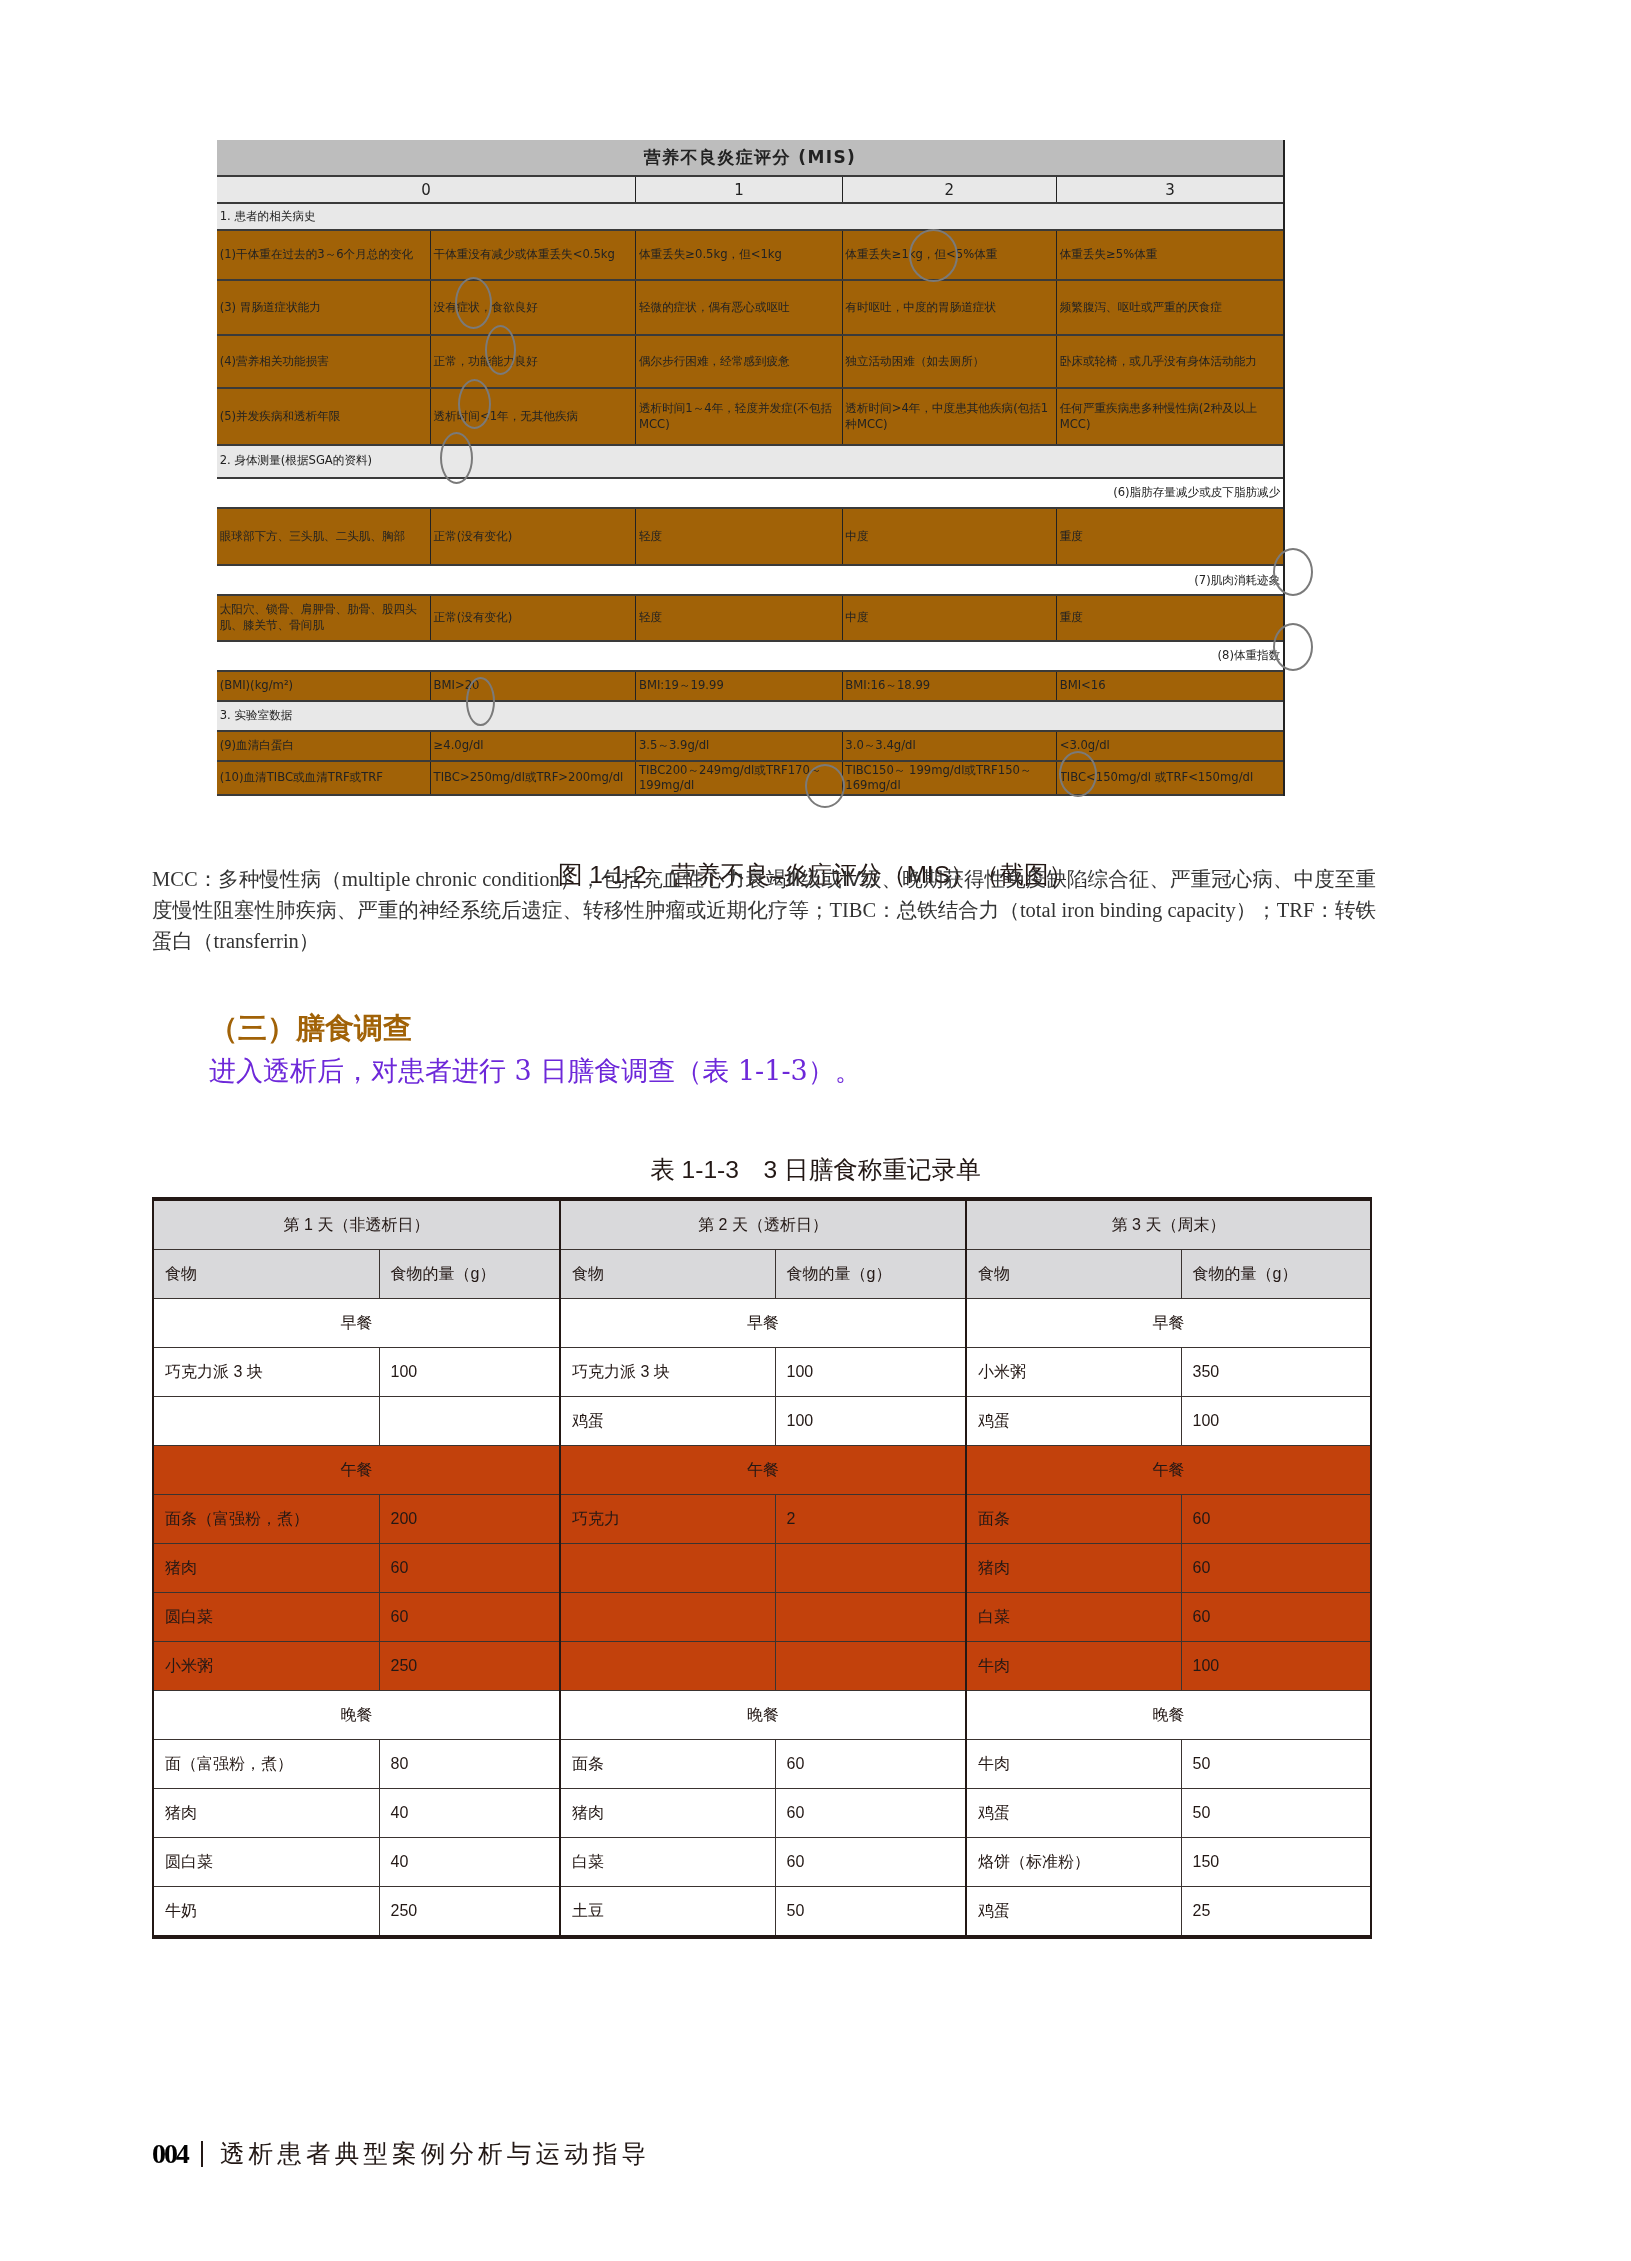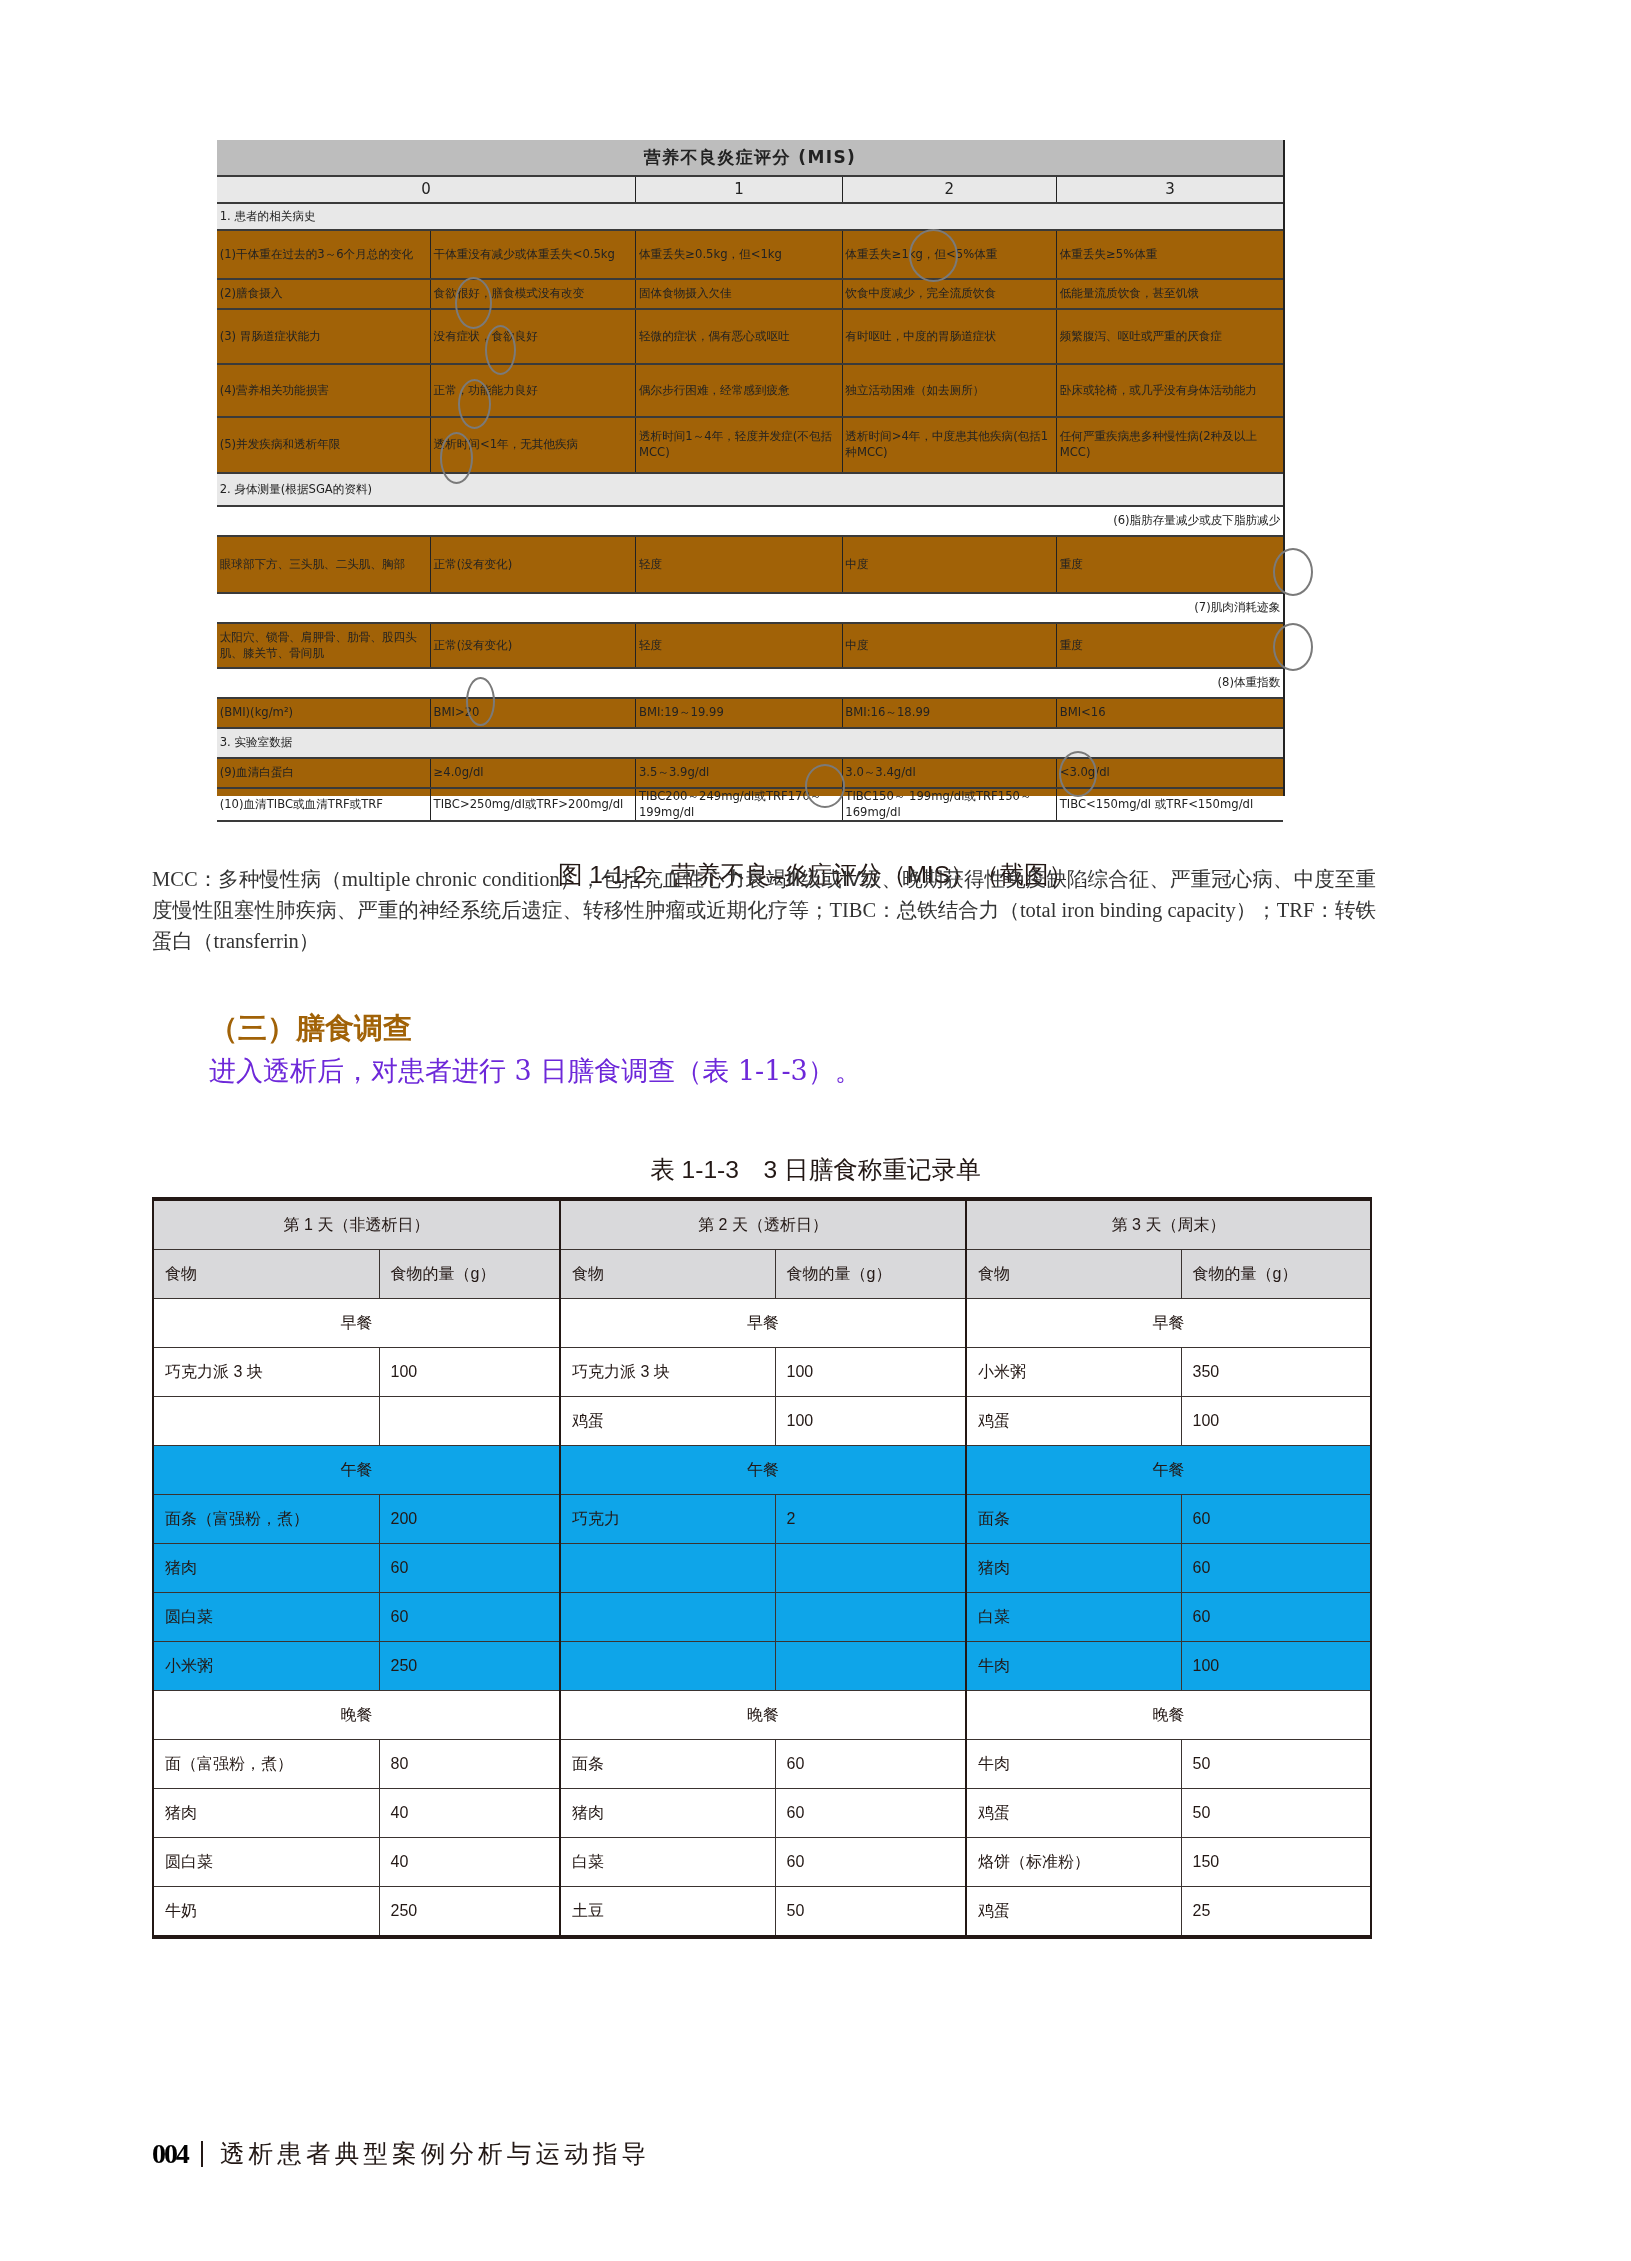--- a/index.html
+++ b/index.html
@@ -38,21 +38,21 @@
   
   #diet { position: absolute; left: 152px; top: 1197px; width: 1219px; height: 721px;
           border-collapse: collapse; table-layout: fixed;
           font-family: "Liberation Sans", sans-serif; font-size: 16px; color: #231815; padding-left: 12px; }
   #diet td { border: 1.4px solid #3a3330; padding: 0 11px; height: 48px; vertical-align: middle; }
   #diet { border-top: 4.1px solid #231815; border-bottom: 4.1px solid #231815;
           border-left: 2.7px solid #231815; border-right: 2.7px solid #231815; }
   #diet .hdr td { background: #d9d9db; }
   #diet .day td { text-align: center; }
   #diet .meal td { text-align: center; }
-  #diet .lunch td { background: #0ea5e9; }
+  #diet .lunch td { background: #c2410c; }
   #diet .day-sep { border-left: 2.1px solid #231815 !important; }
 
   
   .footer { position: absolute; left: 152px; top: 2137px; display: flex; align-items: center; }
   .footer .pg { font-family: Liberation Serif, serif; font-weight: bold; font-size: 28px;
                 letter-spacing: -2.1px; color: #000000; }
   .footer .bar { width: 2.1px; height: 26px; background: #231815; margin: 0 16.4px 0 13.7px; }
   .footer .book { font-family: "DejaVu Serif", serif; font-size: 24.6px; letter-spacing: 4.1px; color: #231815; }
 </style>
 </head>
@@ -79,27 +79,20 @@
     </tr>
     <tr class="section-row" style="height:27px">
       <td colspan="5">1. 患者的相关病史</td>
     </tr>
     <tr style="height:49px">
       <td>(1)干体重在过去的3～6个月总的变化</td>
       <td>干体重没有减少或体重丢失&lt;0.5kg</td>
       <td>体重丢失≥0.5kg，但&lt;1kg</td>
       <td>体重丢失≥1kg，但&lt;5%体重</td>
       <td>体重丢失≥5%体重</td>
-    </tr>
-    <tr style="height:30px">
-      <td>(2)膳食摄入</td>
-      <td>食欲很好，膳食模式没有改变</td>
-      <td>固体食物摄入欠佳</td>
-      <td>饮食中度减少，完全流质饮食</td>
-      <td>低能量流质饮食，甚至饥饿</td>
     </tr>
     <tr style="height:55px">
       <td>(3) 胃肠道症状能力</td>
       <td>没有症状，食欲良好</td>
       <td>轻微的症状，偶有恶心或呕吐</td>
       <td>有时呕吐，中度的胃肠道症状</td>
       <td>频繁腹泻、呕吐或严重的厌食症</td>
     </tr>
     <tr style="height:53px">
       <td>(4)营养相关功能损害</td>

